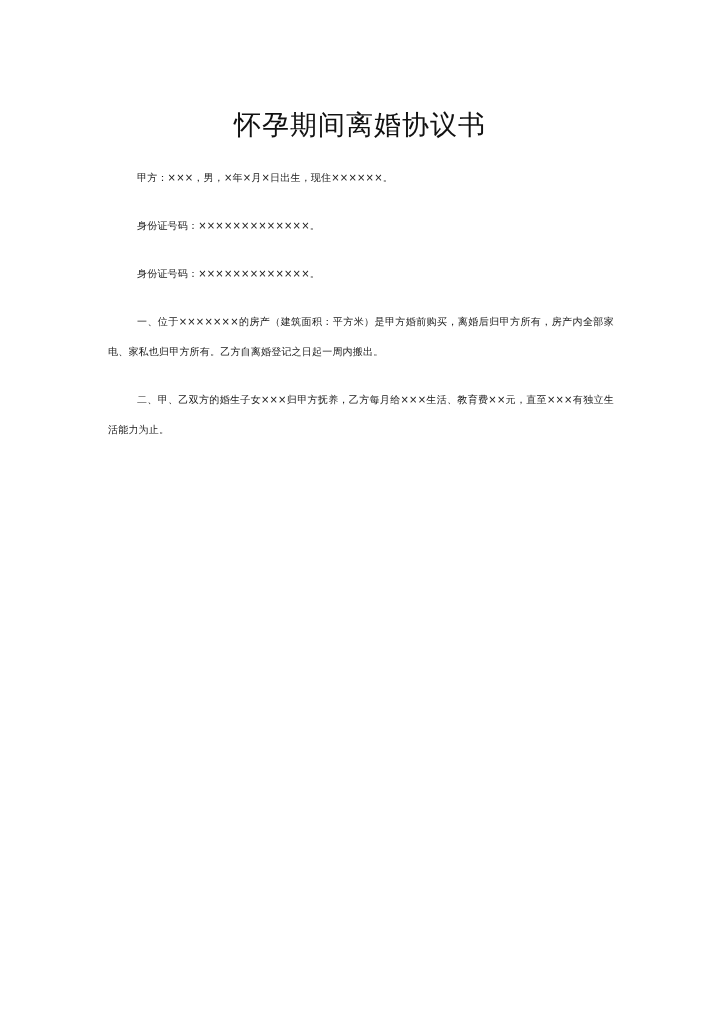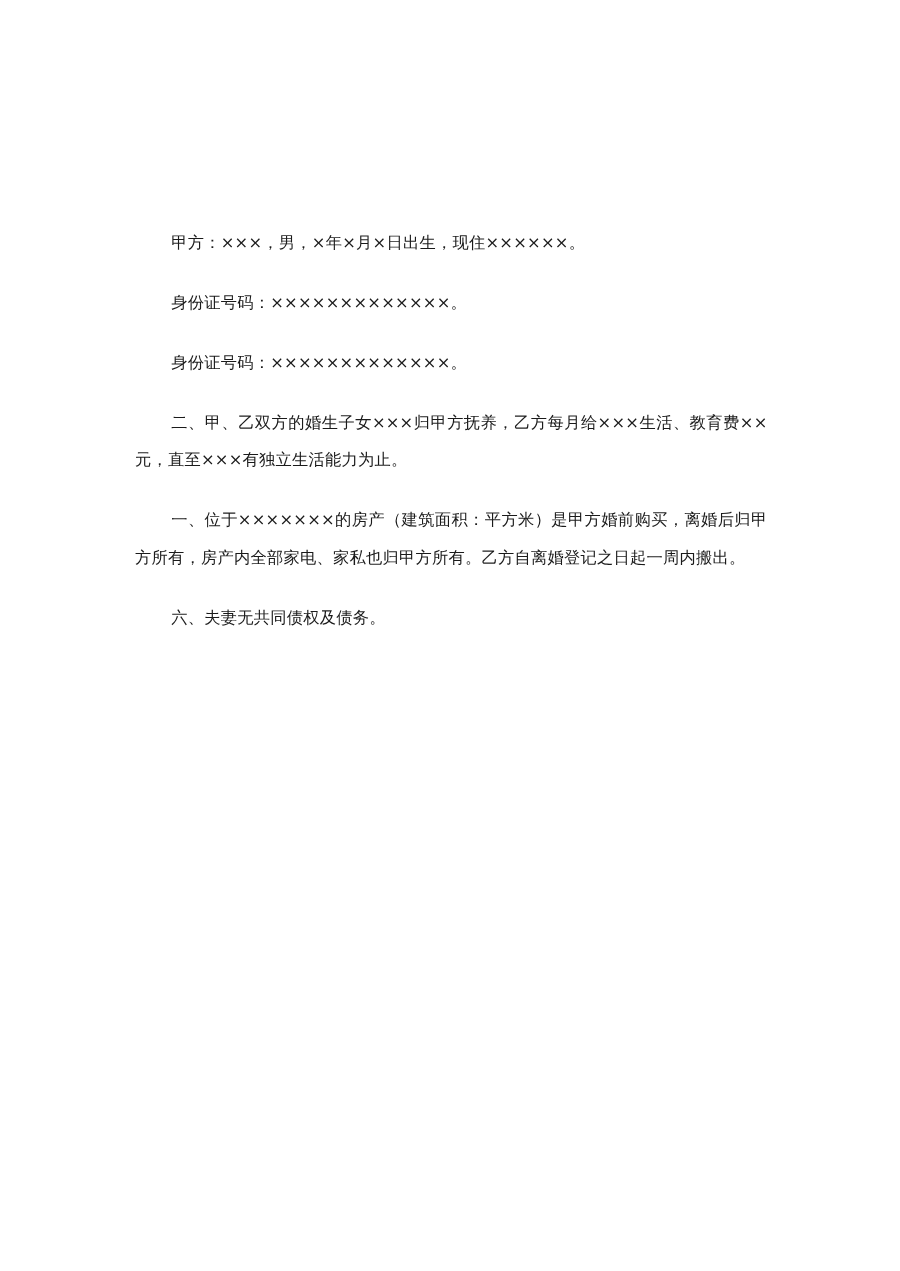--- a/index.html
+++ b/index.html
@@ -36,38 +36,38 @@
       margin: 0;
       font-weight: normal;
     }
     .body {
       position: absolute;
       left: 108px;
       width: 506px;
       top: 163px;
     }
     .para {
-      margin: 17px 0 18px 0;
-      font-size: 13px;
+      margin: 0 0 18px 0;
+      font-size: 10px;
       line-height: 30px;
       text-indent: 29px;
       text-align: justify;
       letter-spacing: 0.2px;
       word-break: break-all;
     }
     .para.short {
       margin-bottom: 18px;
     }
   </style>
 </head>
 <body>
 
 <div class="page">
+  <h1 class="doc-title">怀孕期间离婚协议书</h1>
 
   <div class="body">
     <p class="para short">甲方：×××，男，×年×月×日出生，现住××××××。</p>
     <p class="para short">身份证号码：×××××××××××××。</p>
     <p class="para short">身份证号码：×××××××××××××。</p>
+    <p class="para">一、位于×××××××的房产（建筑面积：平方米）是甲方婚前购买，离婚后归甲方所有，房产内全部家电、家私也归甲方所有。乙方自离婚登记之日起一周内搬出。</p>
     <p class="para">二、甲、乙双方的婚生子女×××归甲方抚养，乙方每月给×××生活、教育费××元，直至×××有独立生活能力为止。</p>
-    <p class="para">一、位于×××××××的房产（建筑面积：平方米）是甲方婚前购买，离婚后归甲方所有，房产内全部家电、家私也归甲方所有。乙方自离婚登记之日起一周内搬出。</p>
-    <p class="para">六、夫妻无共同债权及债务。</p>
   </div>
 </div>
 
 </body></html>

